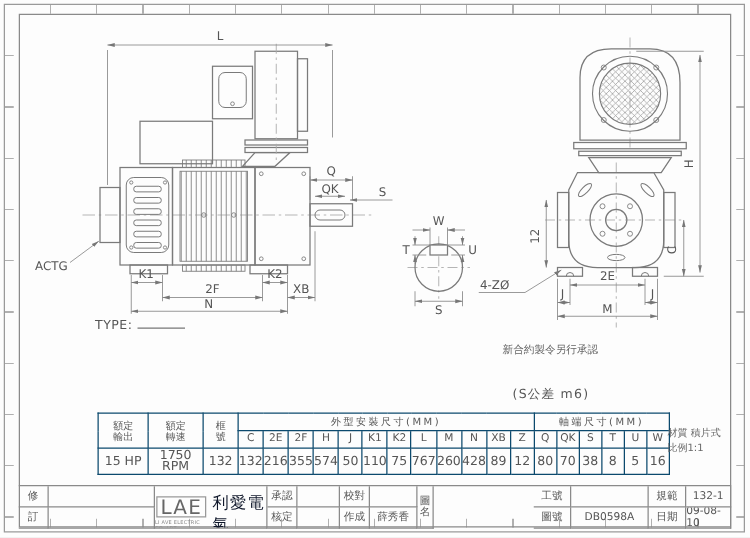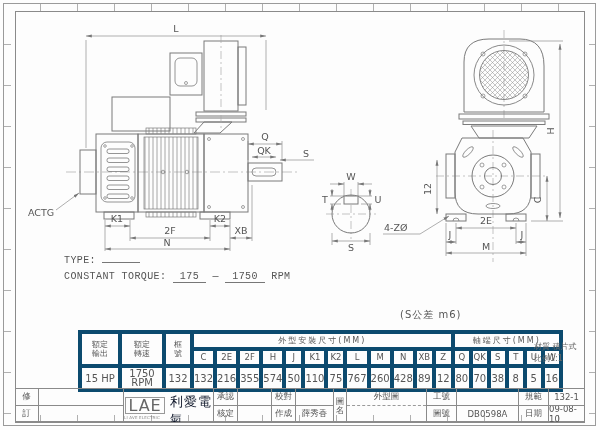--- a/index.html
+++ b/index.html
@@ -10,31 +10,31 @@
   .inner-border{position:absolute;left:15px;top:11px;width:570px;height:411px;border:1px solid #8a8a8a;box-sizing:border-box;}
   .tick-top,.tick-bottom{position:absolute;left:4px;width:592px;height:7px;
      background:repeating-linear-gradient(90deg,transparent 0 36px,#b0b0b0 36px 37px);}
   .tick-top{top:4px}.tick-bottom{top:415px}
   .tick-left,.tick-right{position:absolute;top:4px;height:421px;width:7px;
      background:repeating-linear-gradient(180deg,transparent 0 40px,#b0b0b0 40px 41px);}
   .tick-left{left:4px}.tick-right{left:589px}
   svg{position:absolute;left:0;top:0;}
   svg text{font-family:"DejaVu Sans","Liberation Sans",sans-serif;font-size:9.5px;fill:#555;}
   
-  .spec{position:absolute;left:64px;top:253px;width:300px;font-size:10px;color:#555;letter-spacing:.4px;font-family:Liberation Mono, monospace;}
+  .spec{position:absolute;left:76px;top:253px;width:300px;font-size:10px;color:#555;letter-spacing:.4px;}
   .spec .row{margin-bottom:5px;white-space:nowrap;}
   .uv{border-bottom:1px solid #777;padding:0 7px;display:inline-block;text-align:center;}
   .blank{border-bottom:1px solid #777;display:inline-block;width:38px;height:9px;}
   .blank.small{width:30px;}
   
   .notes{position:absolute;left:402px;top:274px;font-size:8.5px;color:#666;line-height:12px;white-space:nowrap;}
-  .tol{position:absolute;left:400px;top:308px;font-size:10px;color:#555;letter-spacing:1px;}
+  .tol{position:absolute;left:410px;top:308px;font-size:10px;color:#555;letter-spacing:1px;}
   
   table.dims{position:absolute;left:78px;top:330px;border-collapse:collapse;table-layout:fixed;}
-  table.dims th,table.dims td{border:4px solid #0c4a6e;text-align:center;vertical-align:middle;
+  table.dims th,table.dims td{border:1px solid #0c4a6e;text-align:center;vertical-align:middle;
      font-weight:normal;font-size:8px;color:#555;padding:0;line-height:9px;}
   table.dims td{font-size:10px;height:20px;}
   table.dims .hdr2 th{height:13px;font-size:8.5px;}
   table.dims .grp{letter-spacing:2px;height:13px;}
   .mat{position:absolute;left:534px;top:341px;font-size:8px;color:#666;line-height:12px;white-space:nowrap;}
   
   .tb{position:absolute;left:15px;top:388px;width:570px;height:34px;display:grid;
       grid-template-columns:24px 85px 90px 24px 34px 24px 38px 13px 80px 30px 62px 30px 36px;
       grid-template-rows:17px 17px;border-top:1px solid #8a8a8a;box-sizing:border-box;font-size:8.5px;color:#555;}
   .tb .c{border-right:1px solid #8a8a8a;border-bottom:1px solid #8a8a8a;display:flex;
@@ -252,30 +252,24 @@
     <text x="431" y="189" transform="rotate(-90 431 189)" text-anchor="middle" font-size="8.5">12</text>
     <text x="541" y="200" transform="rotate(-90 541 200)" text-anchor="middle" font-size="8.5">C</text>
     <text x="486" y="224" text-anchor="middle" font-size="8.5">2E</text>
     <text x="450" y="238" text-anchor="middle" font-size="8.5">J</text>
     <text x="522" y="238" text-anchor="middle" font-size="8.5">J</text>
     <text x="486" y="250" text-anchor="middle">M</text>
   </svg>
 
   <div class="spec">
     <div class="row"><span>TYPE:</span> <span class="blank"></span></div>
-    <div class="row">
-      <span>CONSTANT TORQUE:</span>
-      <span class="uv">175</span>
-      <span>—</span>
-      <span class="uv">1750</span>
-      <span>RPM</span>
-    </div>
   </div>
 
   <div class="notes">
+    <div>新合約製令另行承認</div>
   </div>
   <div class="tol">(S公差 m6)</div>
 
   <table class="dims">
     <colgroup>
       <col style="width:40px">
         <col style="width:44px">
         <col style="width:28px">
       <col span="12" style="width:19px">
         <col span="6" style="width:18px">
@@ -375,24 +369,20 @@
     <div class="c" style="grid-column:6;grid-row:1">校對</div>
     <div class="c" style="grid-column:6;grid-row:2">作成</div>
     <div class="c" style="grid-column:7;grid-row:1"></div>
     <div class="c" style="grid-column:7;grid-row:2">薛秀香</div>
     <div class="c span2" style="grid-column:8">
       <span class="vert">
           <span>圖</span>
           <span>名</span>
         </span>
     </div>
-    <div class="c span2 name-cell" style="grid-column:9">
-      <div class="name-top">外型圖</div>
-      <div class="name-bot"></div>
-    </div>
     <div class="c" style="grid-column:10;grid-row:1">工號</div>
     <div class="c" style="grid-column:10;grid-row:2">圖號</div>
     <div class="c" style="grid-column:11;grid-row:1"></div>
     <div class="c" style="grid-column:11;grid-row:2">DB0598A</div>
     <div class="c" style="grid-column:12;grid-row:1">規範</div>
     <div class="c" style="grid-column:12;grid-row:2">日期</div>
     <div class="c" style="grid-column:13;grid-row:1">132-1</div>
     <div class="c" style="grid-column:13;grid-row:2">09-08-10</div>
   </div>
 </div>

